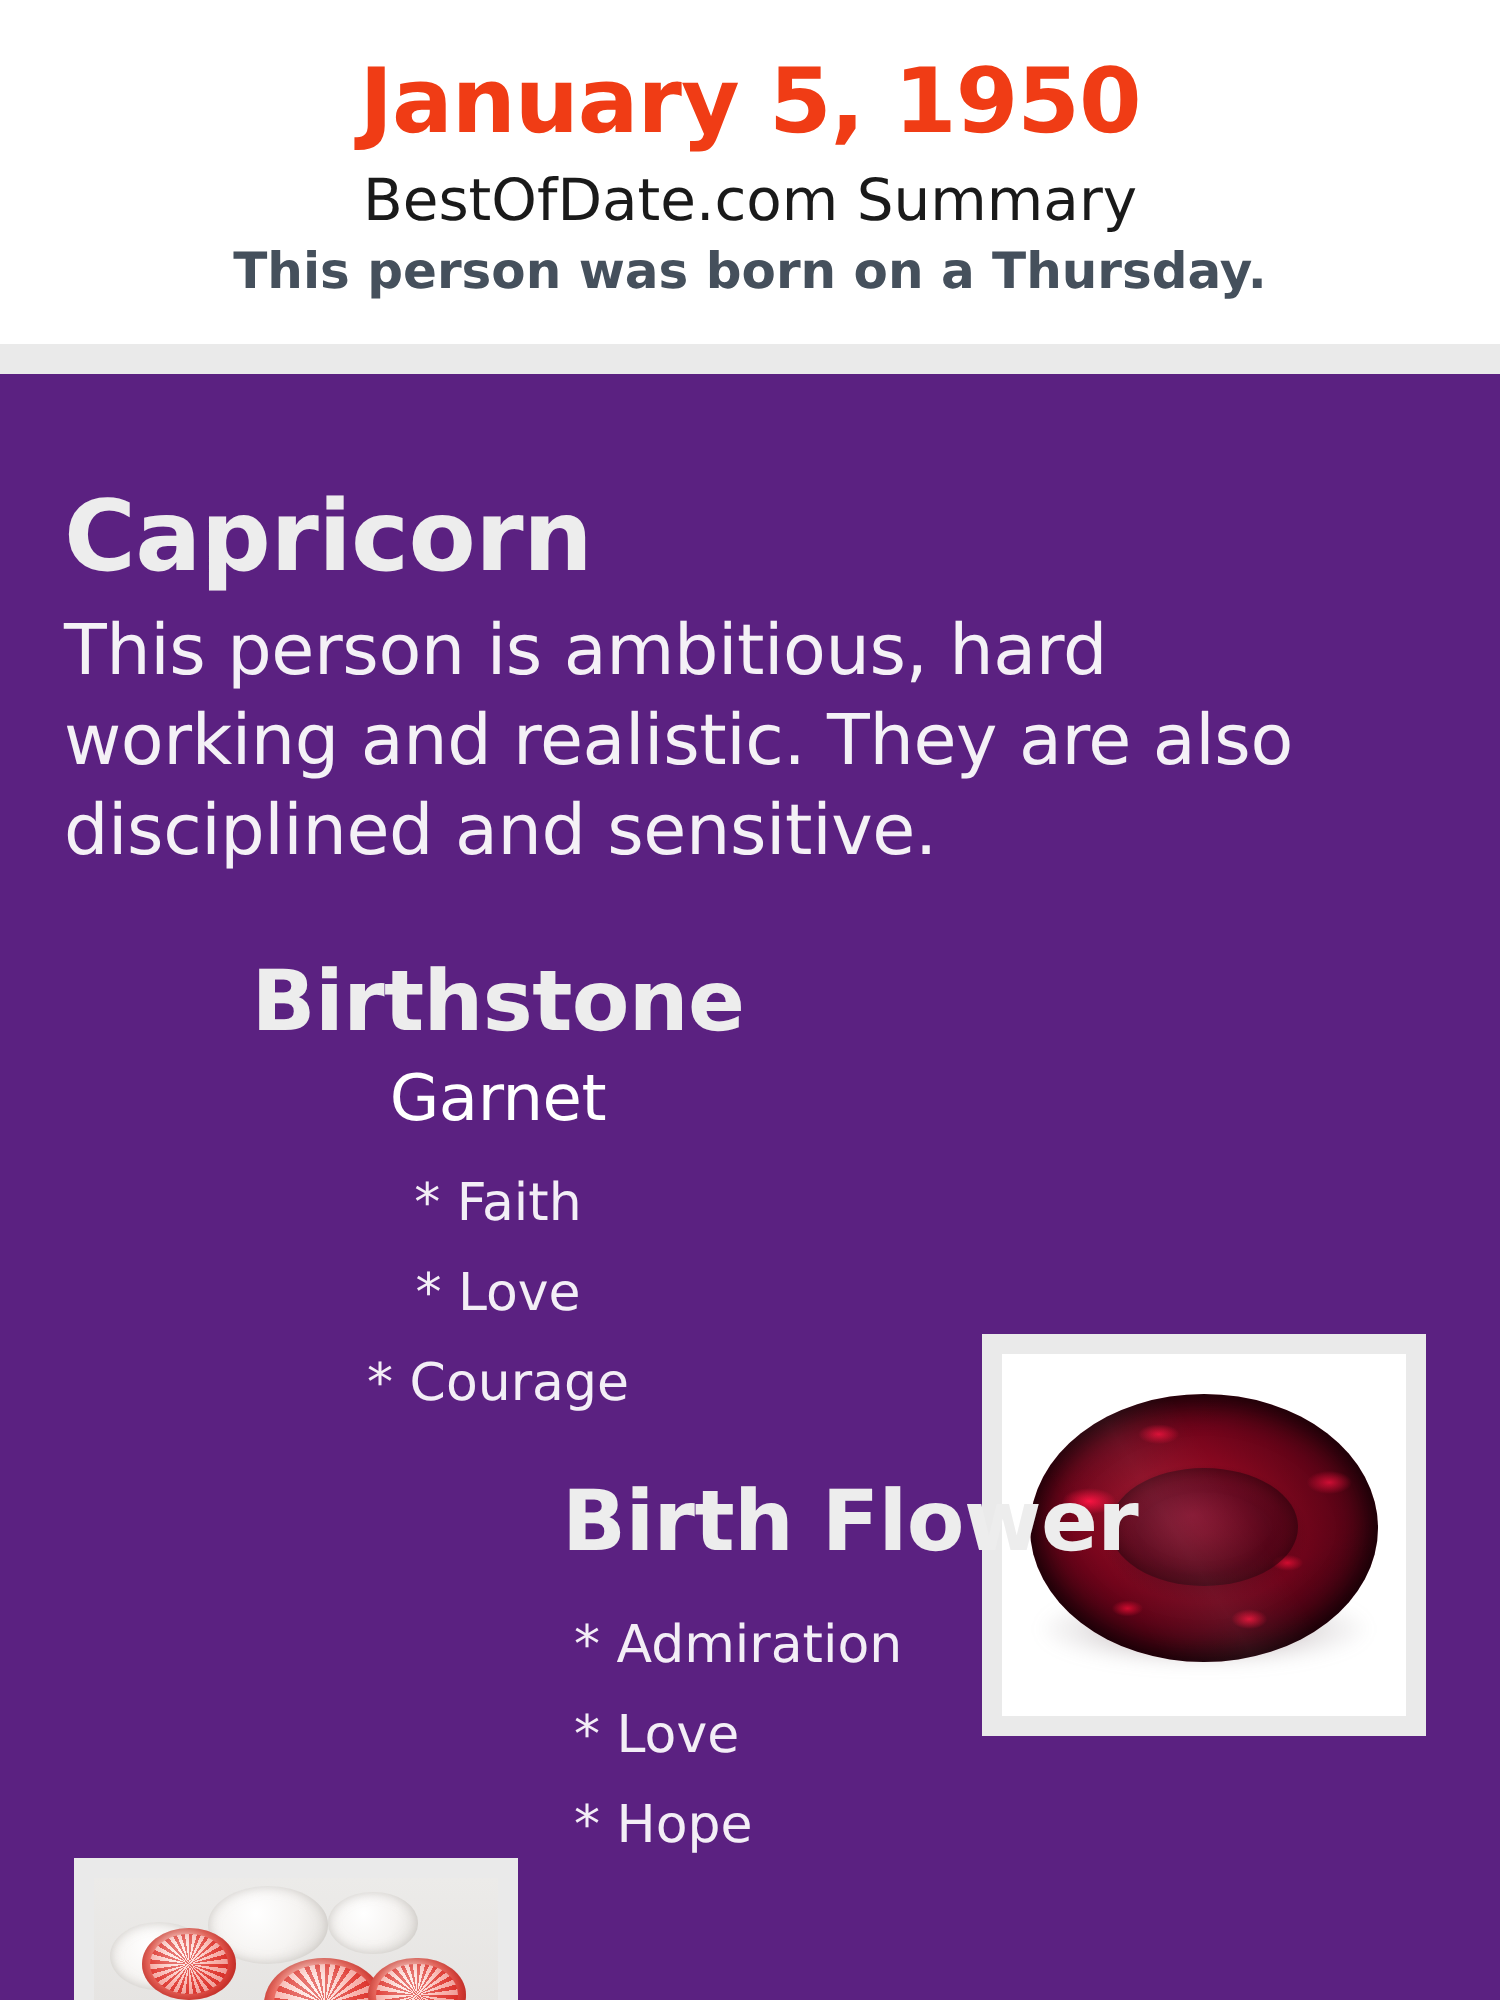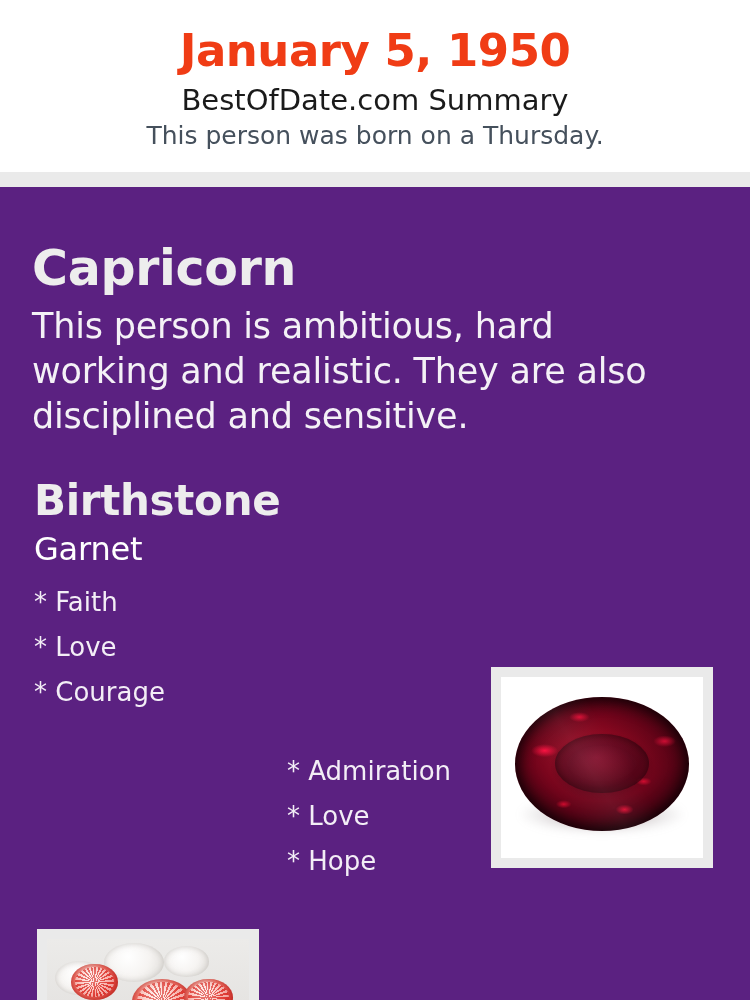--- a/index.html
+++ b/index.html
@@ -48,21 +48,21 @@
     padding-top: 2px;
     font-size: 29px;
     font-weight: 400;
     line-height: 36px;
     color: #1a1a1a;
   }
   .header-note {
     margin: 0;
     padding-top: 1px;
     font-size: 25px;
-    font-weight: 400;
+    font-weight: 700;
     line-height: 33px;
     color: #45505c;
   }
 
   .divider-band {
     position: absolute;
     left: 0;
     top: 172px;
     width: 750px;
     height: 15px;
@@ -105,20 +105,21 @@
     color: #f4f1f6;
     letter-spacing: -0.2px;
   }
 
   
   .birthstone {
     position: absolute;
     left: 34px;
     top: 288px;
     width: 430px;
+    text-align: center;
   }
   .section-heading {
     margin: 0;
     font-size: 42px;
     font-weight: 700;
     line-height: 52px;
     color: #ededed;
     letter-spacing: -0.3px;
   }
   .section-subheading {
@@ -330,20 +331,21 @@
 
           <div class="blossom b-red" style="left:12%;top:14%;width:23%;height:20%;"></div>
           <div class="blossom b-red" style="left:42%;top:22%;width:30%;height:26%;"></div>
           <div class="blossom b-red" style="left:68%;top:22%;width:24%;height:21%;"></div>
 
         </div>
       </div>
     </div>
 
     <div class="birthflower">
+      <h2 class="section-heading">Birth Flower</h2>
       <ul class="trait-list">
         <li>* Admiration</li>
         <li>* Love</li>
         <li>* Hope</li>
       </ul>
     </div>
 
   </div>
 </div>
 

